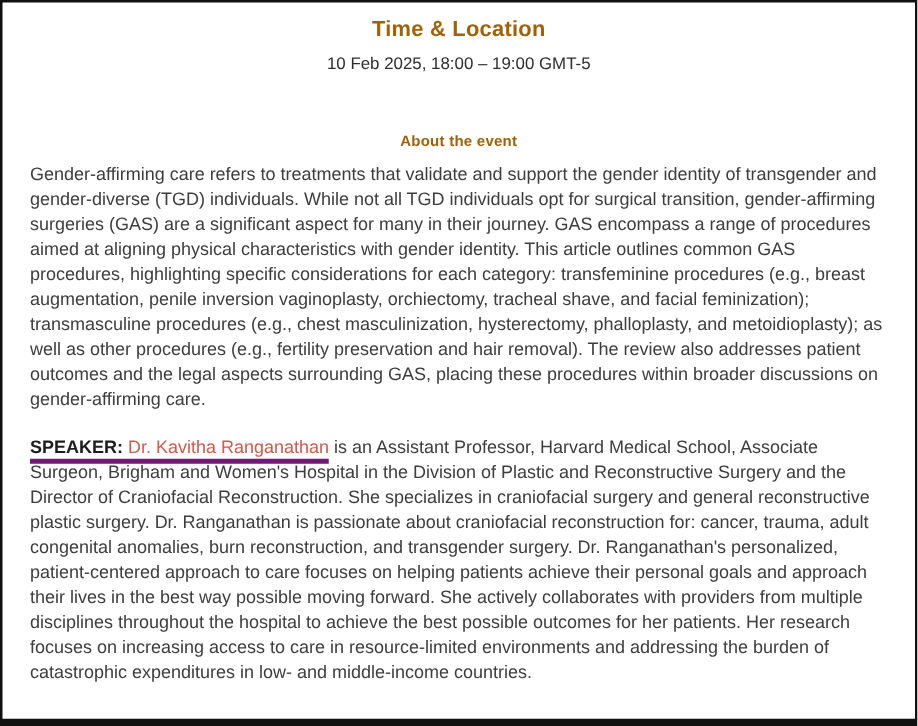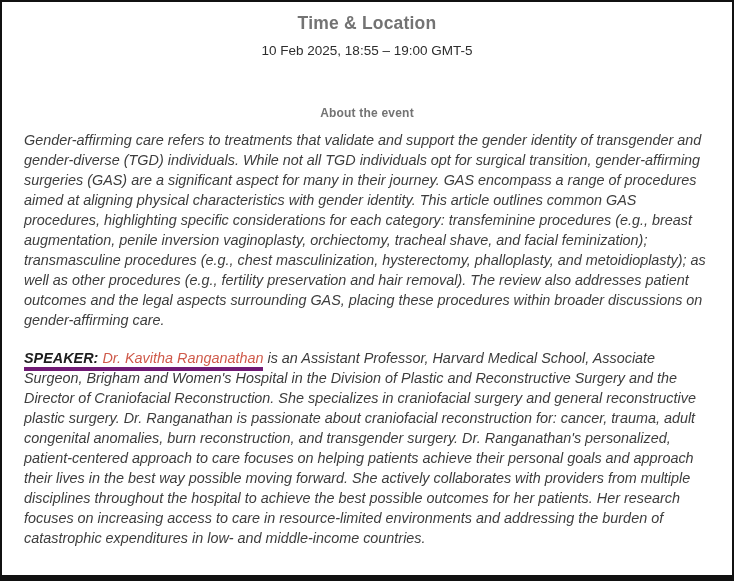--- a/index.html
+++ b/index.html
@@ -19,21 +19,21 @@
     font-family: "Liberation Sans", sans-serif;
     color: #3d3d3d;
     overflow: hidden;
   }
   .section-title {
     margin: 0;
     text-align: center;
     font-size: 17.5px;
     font-weight: 800;
     letter-spacing: 0.2px;
-    color: #737373;
+    color: #a16207;
   }
   .tl-title { margin-top: 3px; }
   .about-title { margin-top: 48px; font-size: 12px; }
   .center-line {
     margin: 9px 0 0 0;
     text-align: center;
     font-size: 13.5px;
     color: #2d2d2d;
   }
   .location-line { margin-top: 6px; }
@@ -41,21 +41,20 @@
     font-size: 11.5px;
     color: #2d2d2d;
     cursor: pointer;
   }
   .body-text {
     margin: 10px 0 0 0;
     font-size: 14.4px;
     line-height: 20px;
     color: #3d3d3d;
     text-align: left;
-    font-style: italic;
   }
   .speaker-paragraph { margin-top: 18px; }
   .annotated {
     border-bottom: 4px solid #701a75;
     padding-bottom: 1px;
   }
   .speaker-label {
     font-weight: 800;
     color: #1d1d1d;
   }
@@ -65,21 +64,21 @@
     cursor: pointer;
   }
 </style>
 </head>
 <body>
 
 <div class="page">
 
   <section>
     <h2 class="section-title tl-title">Time &amp; Location</h2>
-    <p class="center-line">10 Feb 2025, 18:55 – 19:00 GMT-5</p>
+    <p class="center-line">10 Feb 2025, 18:00 – 19:00 GMT-5</p>
   </section>
 
   <section>
     <h2 class="section-title about-title">About the event</h2>
     <p class="body-text">Gender-affirming care refers to treatments that validate and support the gender identity of transgender and gender-diverse (TGD) individuals. While not all TGD individuals opt for surgical transition, gender-affirming surgeries (GAS) are a significant aspect for many in their journey. GAS encompass a range of procedures aimed at aligning physical characteristics with gender identity. This article outlines common GAS procedures, highlighting specific considerations for each category: transfeminine procedures (e.g., breast augmentation, penile inversion vaginoplasty, orchiectomy, tracheal shave, and facial feminization); transmasculine procedures (e.g., chest masculinization, hysterectomy, phalloplasty, and metoidioplasty); as well as other procedures (e.g., fertility preservation and hair removal). The review also addresses patient outcomes and the legal aspects surrounding GAS, placing these procedures within broader discussions on gender-affirming care.</p>
 
     <p class="body-text speaker-paragraph">
       <span class="annotated"><strong class="speaker-label">SPEAKER:</strong>
         <a class="speaker-link">Dr. Kavitha Ranganathan</a></span>
       <span>is an Assistant Professor, Harvard Medical School, Associate Surgeon, Brigham and Women's Hospital in the Division of Plastic and Reconstructive Surgery and the Director of Craniofacial Reconstruction. She specializes in craniofacial surgery and general reconstructive plastic surgery.  Dr. Ranganathan is passionate about craniofacial reconstruction for: cancer, trauma, adult congenital anomalies, burn reconstruction, and transgender surgery.  Dr. Ranganathan's personalized, patient-centered approach to care focuses on helping patients achieve their personal goals and approach their lives in the best way possible moving forward.  She actively collaborates with providers from multiple disciplines throughout the hospital to achieve the best possible outcomes for her patients. Her research focuses on increasing access to care in resource-limited environments and addressing the burden of catastrophic expenditures in low- and middle-income countries.</span>

